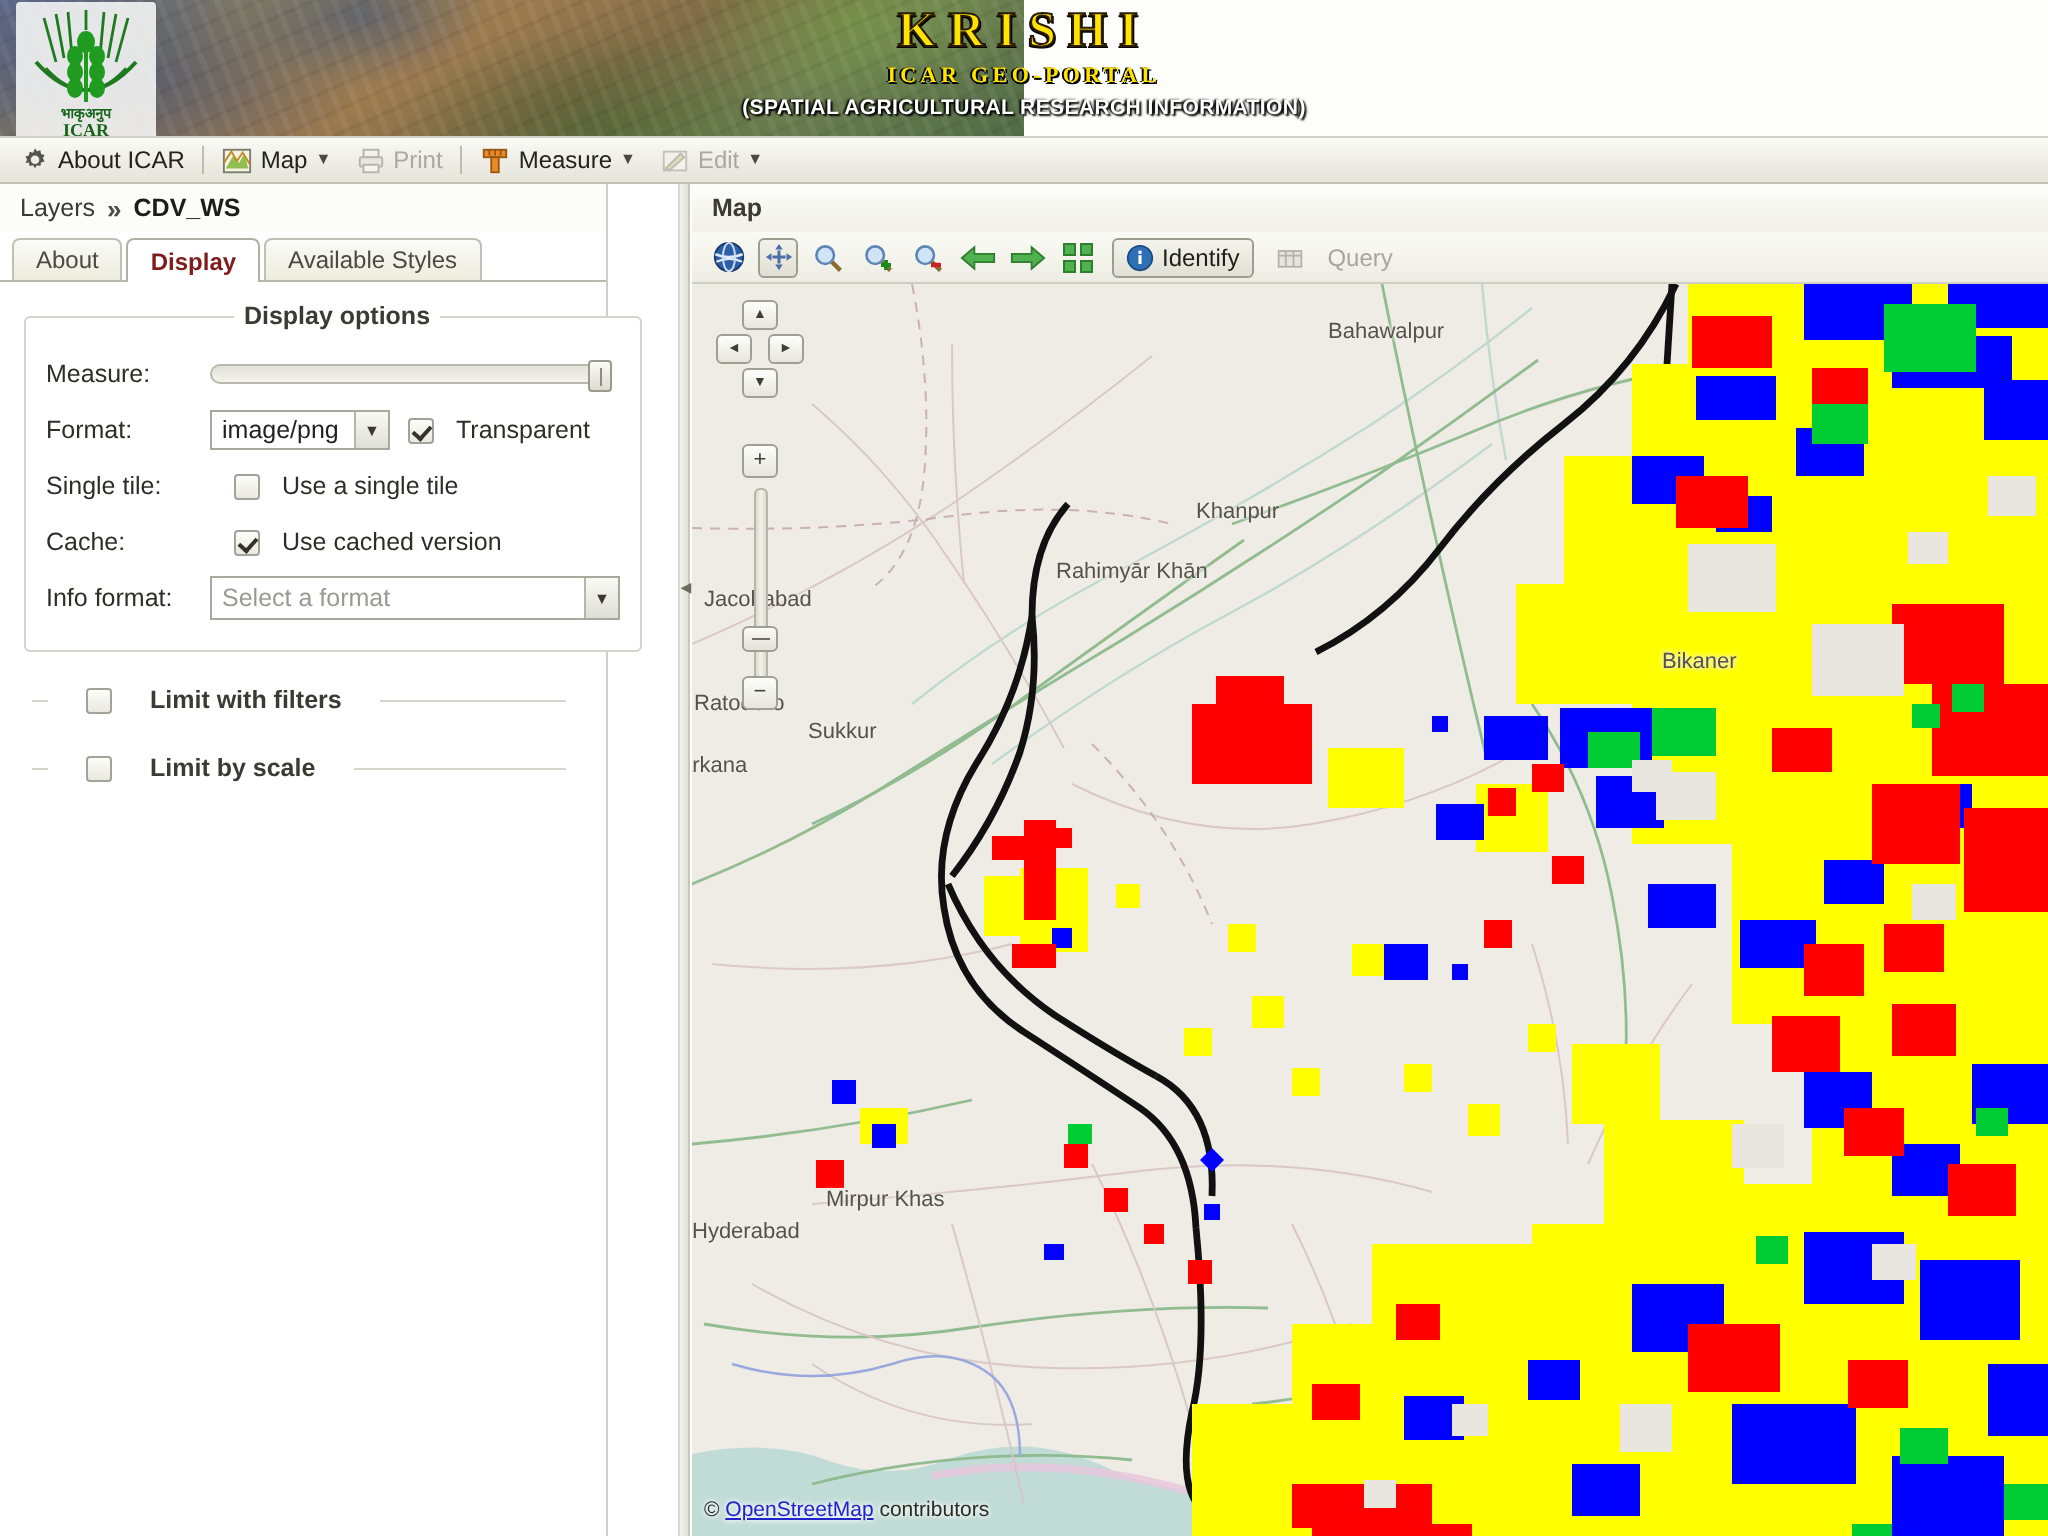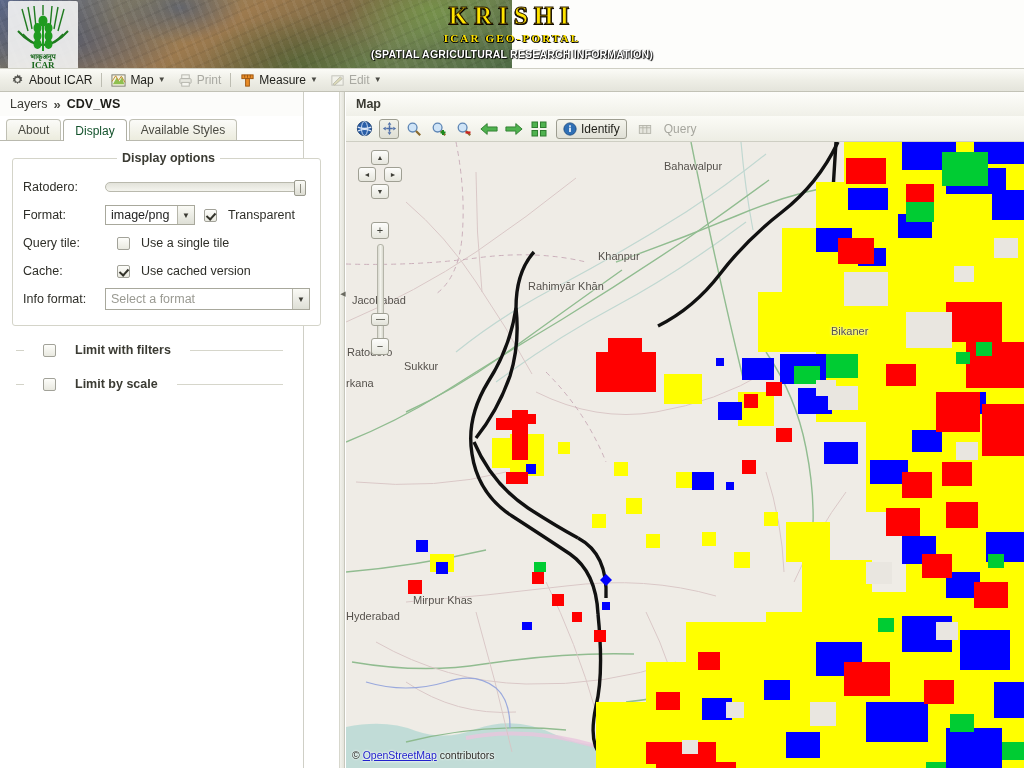--- a/index.html
+++ b/index.html
@@ -103,21 +103,21 @@
     border-bottom:1px solid #b9b9ae;
   }
   .tab{
     height:21px; padding:0 11px; font-size:12px; color:#4a4a42;
     display:flex; align-items:center;
     background:linear-gradient(180deg,#fbfbf8,#ececde);
     border:1px solid #c0c0b4; border-bottom:none;
     border-radius:4px 4px 0 0;
   }
   .tab.active{
-    background:#ffffff; color:#14532d; font-weight:normal;
+    background:#ffffff; color:#7f1d1d; font-weight:bold;
     border-color:#b0b0a4; margin-bottom:-1px; height:22px;margin-top:48px;
   }
 
   .panel-body{ padding:10px 12px 0 12px; }
 
   fieldset.fs{
     border:1px solid #d4d4c9; border-radius:3px;
     margin:0 0 6px 0; padding:8px 10px 12px 10px;
     background:#fff;
   }
@@ -399,38 +399,38 @@
         <span>Available Styles</span>
       </div>
     </div>
 
     <div class="panel-body">
 
       <fieldset class="fs">
         <legend>Display options</legend>
 
         <div class="frow">
-          <div class="flabel">Ratodero:</div>
+          <div class="flabel">Measure:</div>
           <div class="slider">
             <div class="knob"></div>
           </div>
         </div>
 
         <div class="frow">
           <div class="flabel">Format:</div>
           <div class="sel format">
             <span>image/png</span>
             <span class="arw">▼</span>
           </div>
           <div class="cbx on" style="margin-left:9px;"></div>
           <span class="ctext" style="margin-left:11px;">Transparent</span>
         </div>
 
         <div class="frow">
-          <div class="flabel">Query tile:</div>
+          <div class="flabel">Single tile:</div>
           <div class="cbx" style="margin-left:12px;"></div>
           <span class="ctext" style="margin-left:11px;">Use a single tile</span>
         </div>
 
         <div class="frow">
           <div class="flabel">Cache:</div>
           <div class="cbx on" style="margin-left:12px;"></div>
           <span class="ctext" style="margin-left:11px;">Use cached version</span>
         </div>
 

